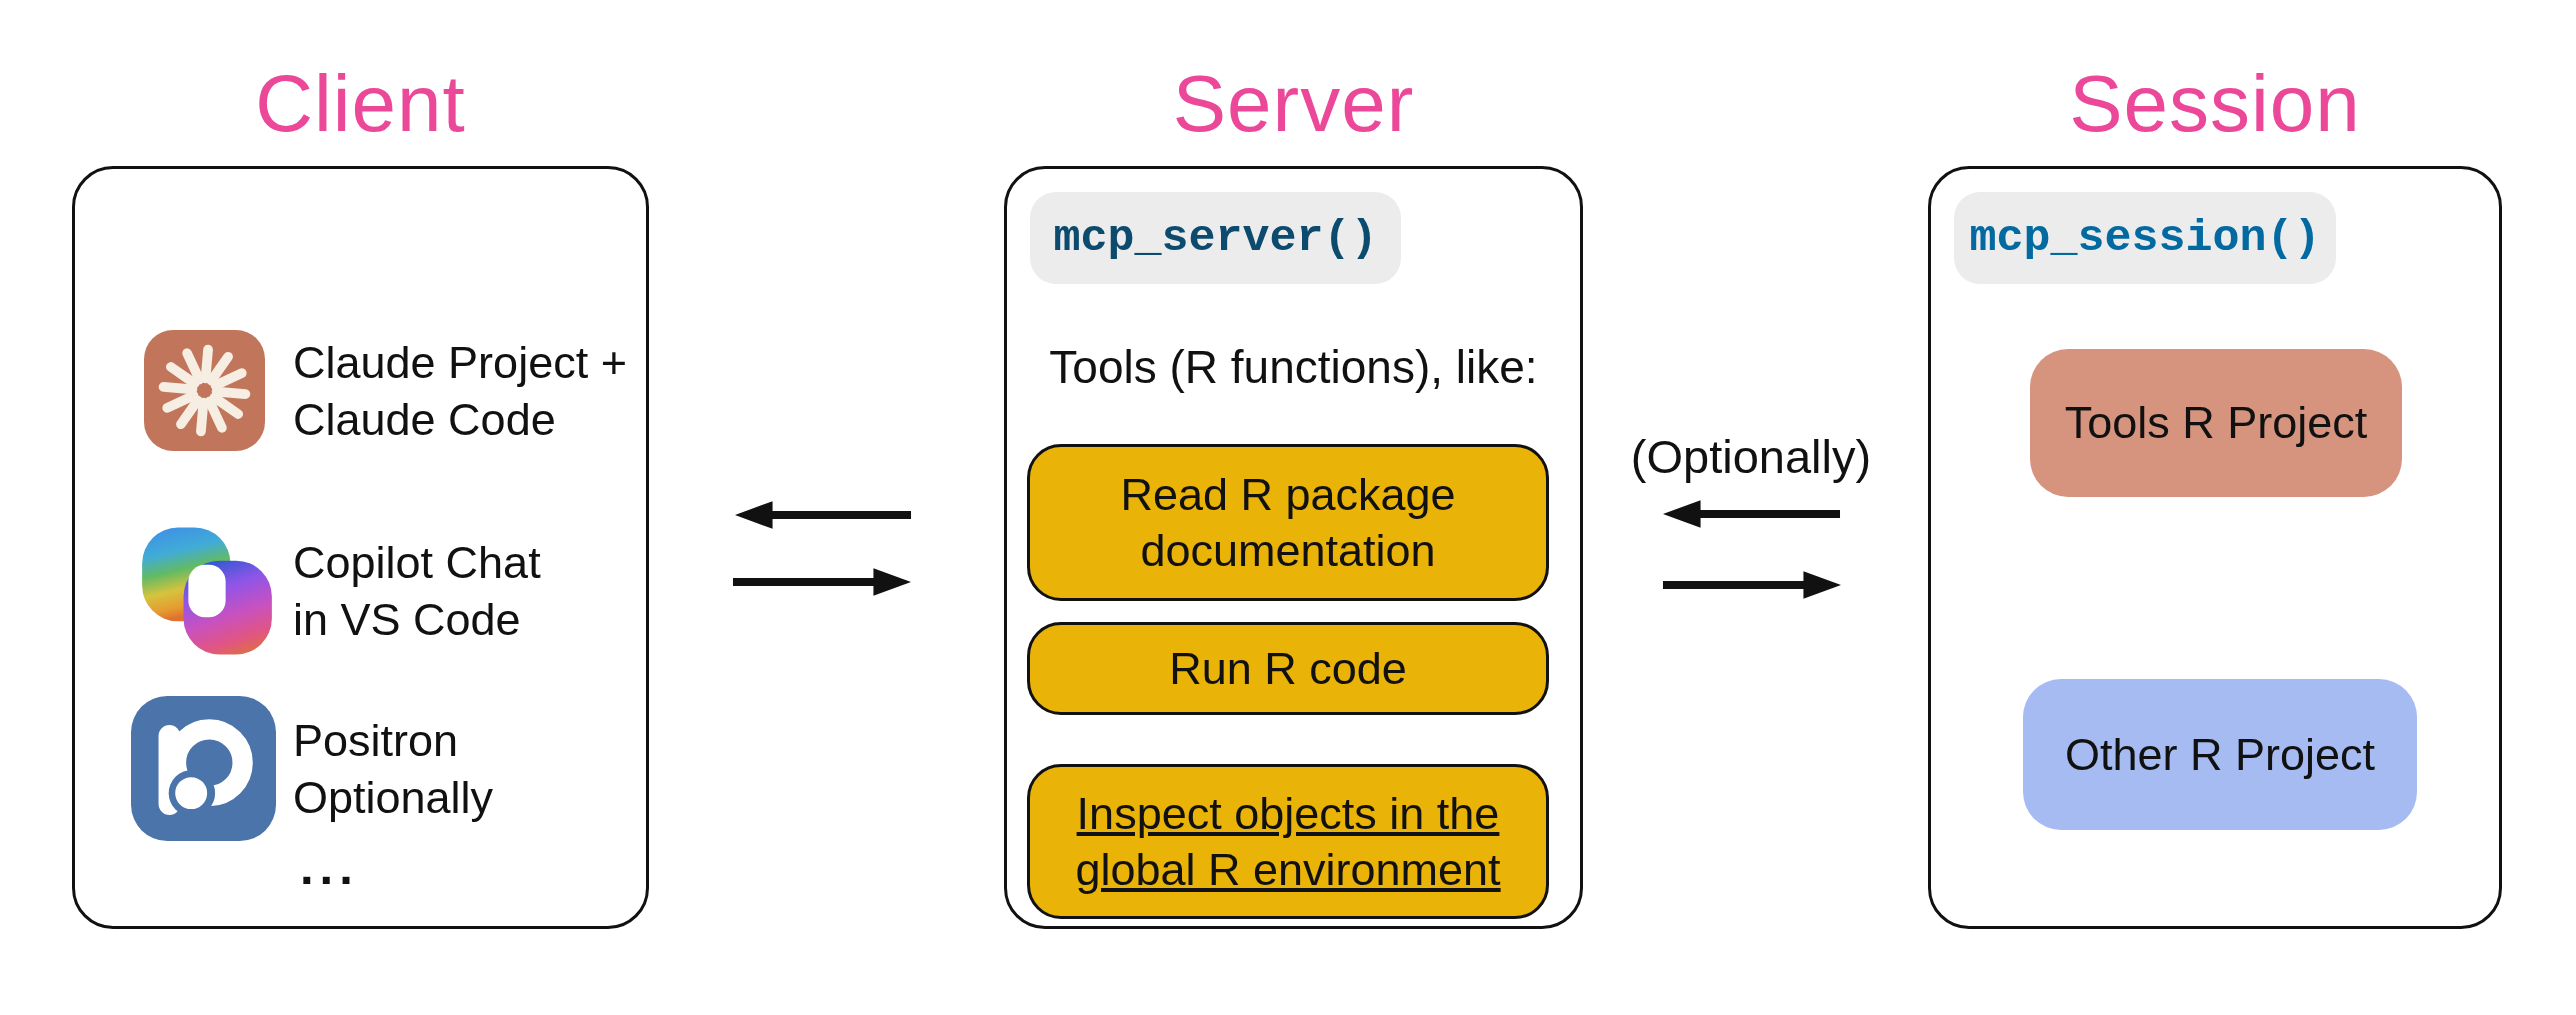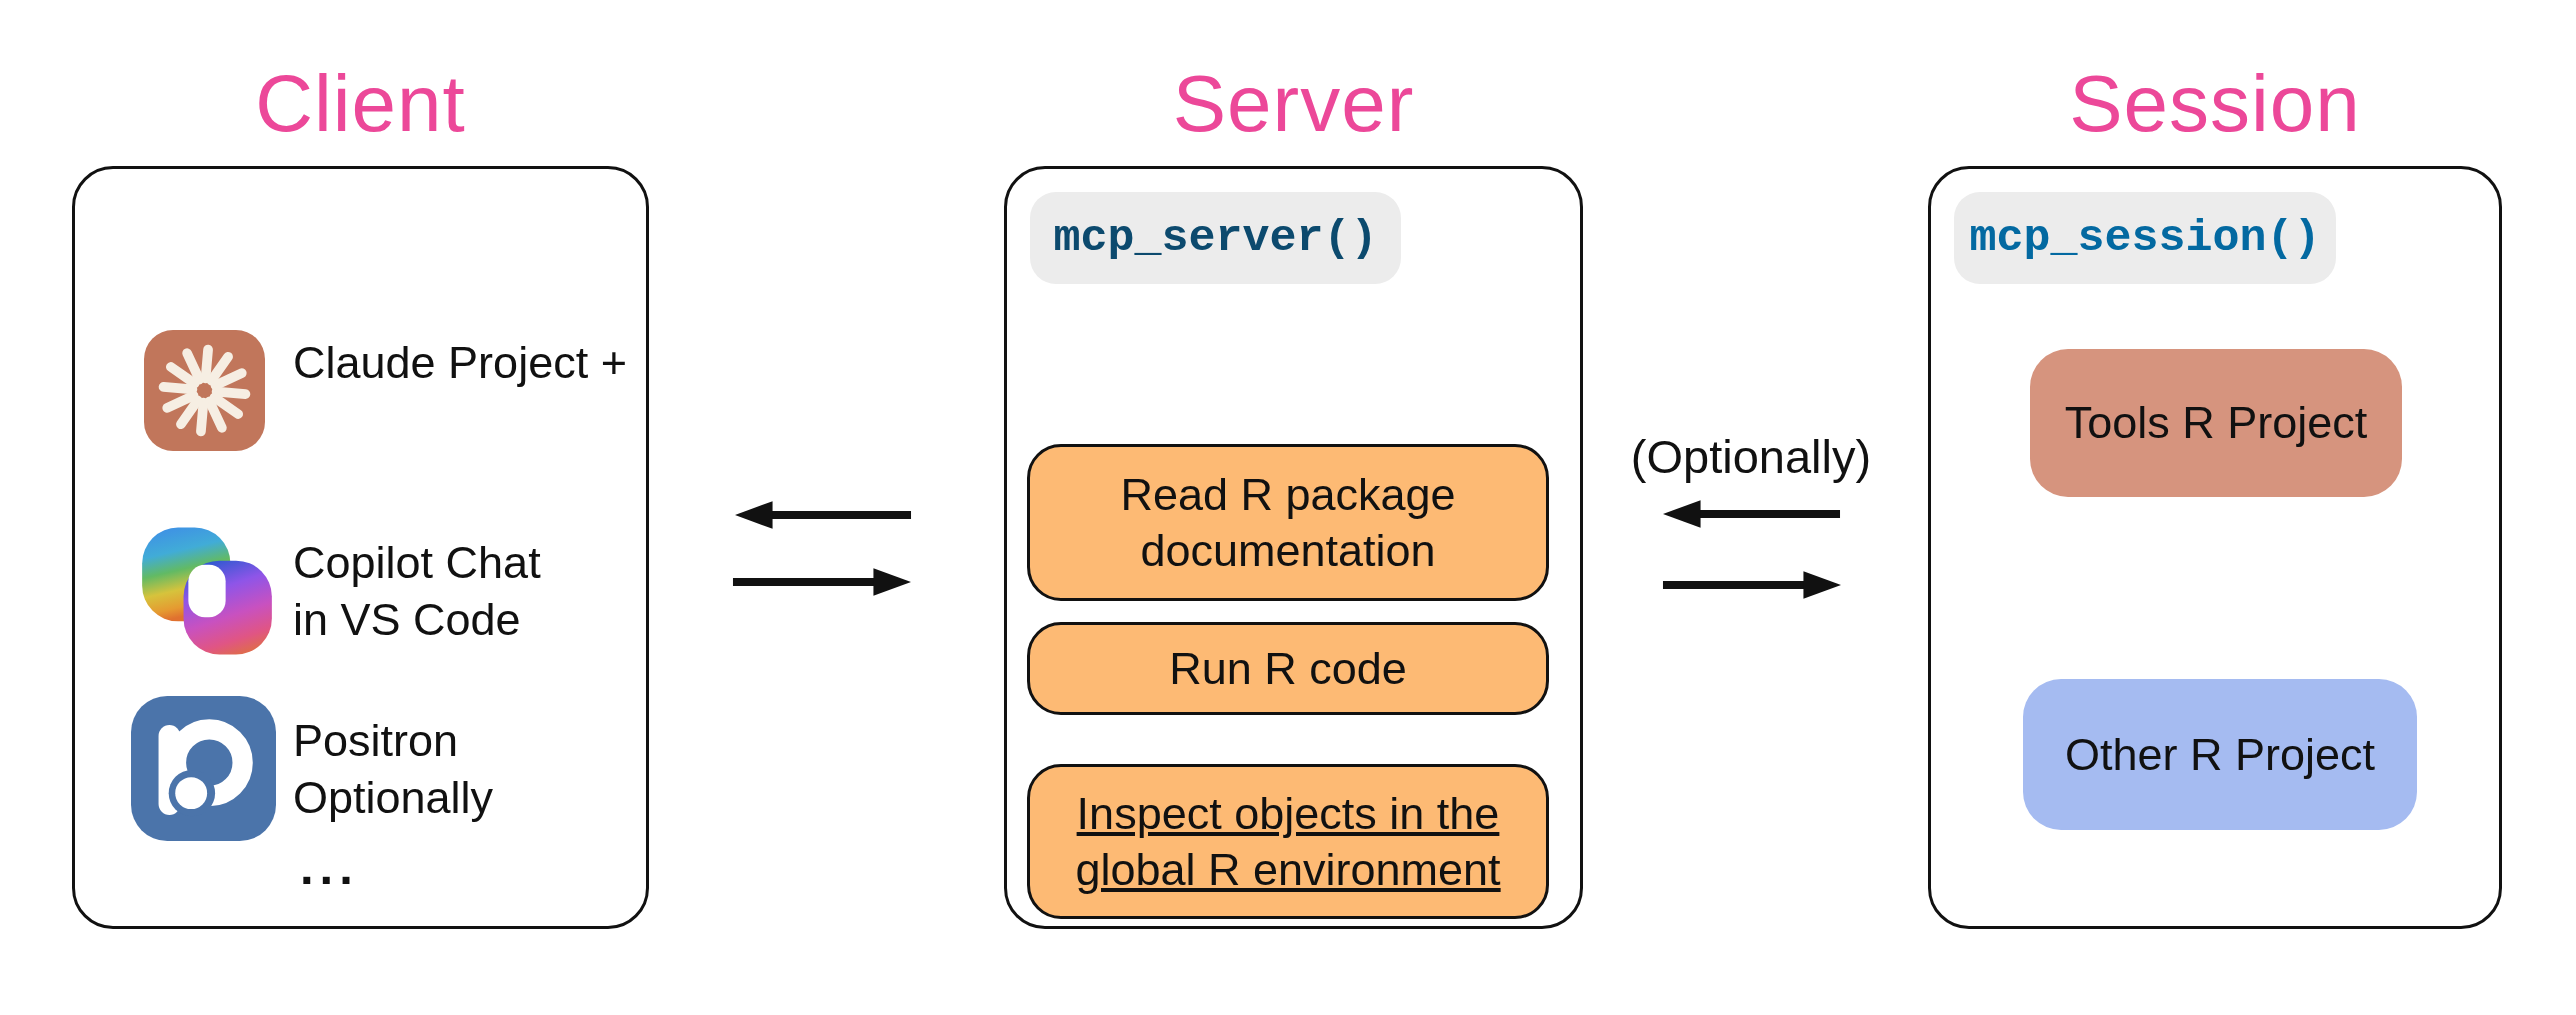--- a/index.html
+++ b/index.html
@@ -31,21 +31,21 @@
     white-space:nowrap;
   }
   
   .tools-intro{
     position:absolute;left:0;width:100%;text-align:center;
     font-size:46px;white-space:nowrap;
   }
   .tool{
     position:absolute;box-sizing:border-box;border:3px solid #111;border-radius:34px;
     display:flex;flex-direction:column;align-items:center;justify-content:center;
-    font-size:45px;line-height:56px;text-align:center;background:#fdba74;
+    font-size:45px;line-height:56px;text-align:center;background:#eab308;
   }
   
   .proj{
     position:absolute;border-radius:38px;
     display:flex;align-items:center;justify-content:center;
     font-size:45px;text-align:center;
   }
   
   .arrow{position:absolute;}
   .optional-label{
@@ -77,20 +77,21 @@
           <line x1="50" y1="16" x2="50" y2="40" transform="rotate(215 50 50)"></line>
           <line x1="50" y1="16" x2="50" y2="40" transform="rotate(245 50 50)"></line>
           <line x1="50" y1="16" x2="50" y2="40" transform="rotate(275 50 50)"></line>
           <line x1="50" y1="16" x2="50" y2="40" transform="rotate(305 50 50)"></line>
           <line x1="50" y1="16" x2="50" y2="40" transform="rotate(335 50 50)"></line>
         </g>
       </svg>
     </div>
     <div class="row-text" style="left:218px;top:165px;">
       <div>Claude Project +</div>
+      <div>Claude Code</div>
     </div>
 
     <div class="row-icon" style="left:63px;top:353px;width:138px;height:138px;">
       <svg width="138" height="138" viewBox="0 0 100 100">
         <defs>
           <linearGradient id="cpl" x1="0" y1="0" x2="0.22" y2="1">
             <stop offset="0" stop-color="#3E8BE8"></stop>
             <stop offset="0.32" stop-color="#41ACD7"></stop>
             <stop offset="0.52" stop-color="#62BA64"></stop>
             <stop offset="0.72" stop-color="#D6C33C"></stop>
@@ -129,20 +130,21 @@
       <div>Optionally</div>
     </div>
 
     <div class="ellipsis" style="left:225px;top:670px;">...</div>
   </div>
 
   <div class="obox" style="left:1004px;width:579px;">
 
     <div class="code-chip" style="left: 23px; top: 23px; width: 371px; height: 92px; color: #0c4a6e; background-color: rgb(236, 236, 236);">mcp_server()</div>
 
+    <div class="tools-intro" style="top:171px;">Tools (R functions), like:</div>
 
     <div class="tool" style="left:20px;top:275px;width:522px;height:157px;">
       <div>Read R package</div>
       <div>documentation</div>
     </div>
 
     <div class="tool" style="left:20px;top:453px;width:522px;height:93px;">
       <div>Run R code</div>
     </div>
 

